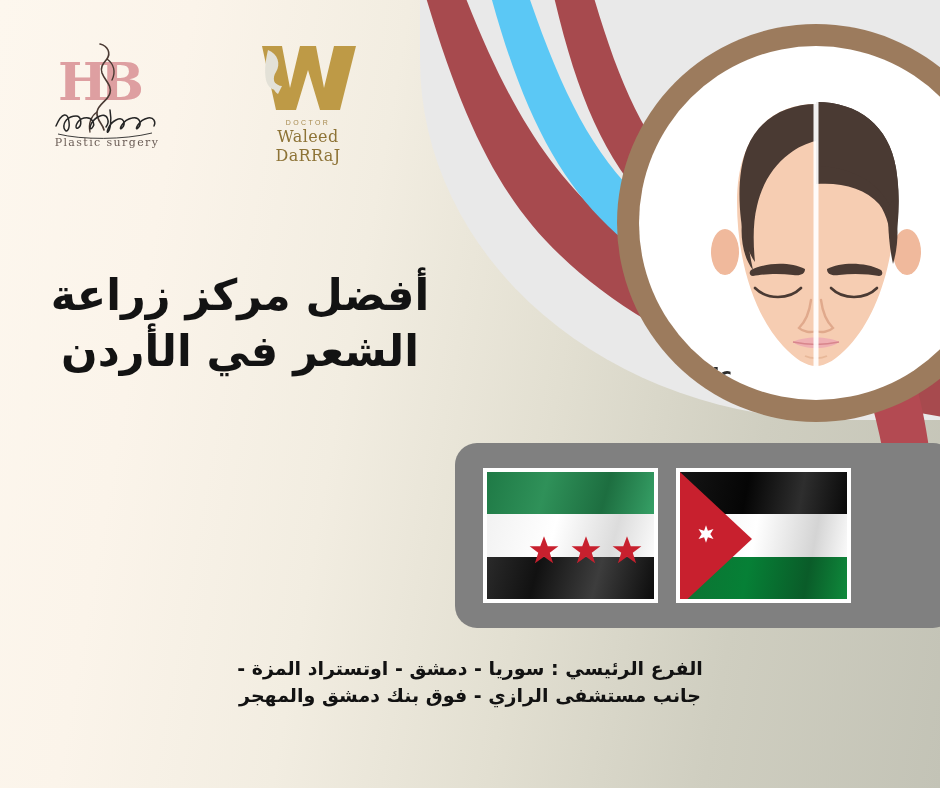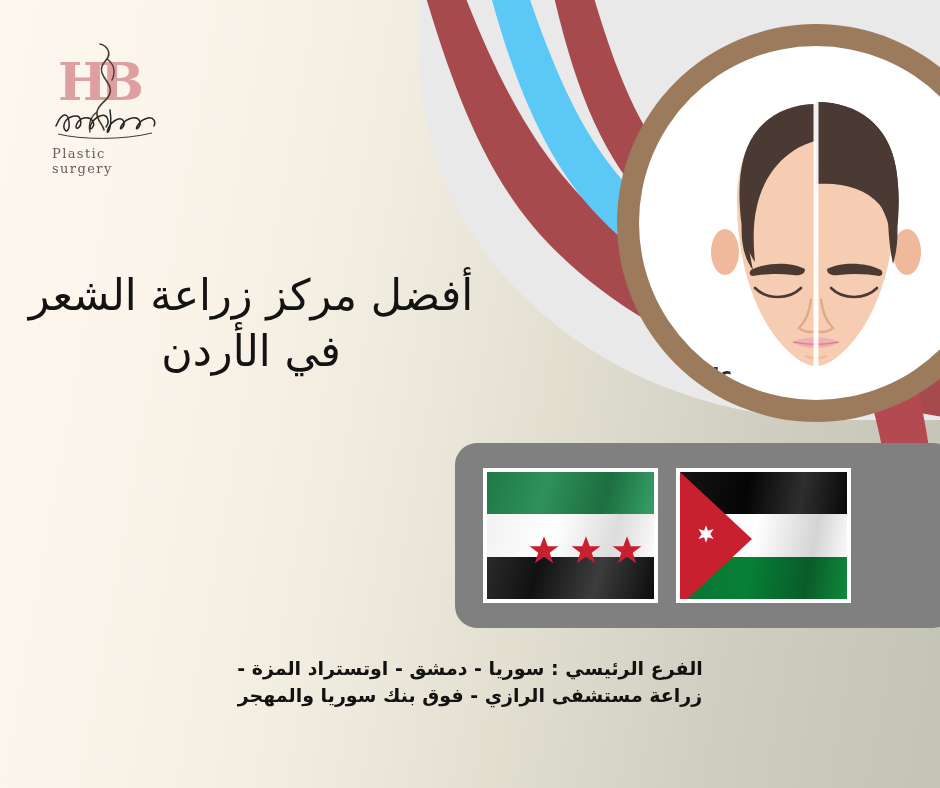--- a/index.html
+++ b/index.html
@@ -155,28 +155,28 @@
     font-family: "DejaVu Serif", "Liberation Serif", serif;
     font-size: 16px;
     color: #8d7336;
     letter-spacing: 0.4px;
     margin-top: 1px;
   }
 
   
   .headline {
     position: absolute;
-    left: 16px;
+    left: 5px;
     top: 268px;
     width: 470px;
     z-index: 7;
     text-align: center;
     direction: rtl;
     font-family: "DejaVu Sans", "Liberation Sans", sans-serif;
-    font-weight: normal;
+    font-weight: bold;
     font-size: 43px;
     line-height: 1.30;
     color: #131313;
     letter-spacing: -0.5px;
   }
 
   
   .address {
     position: absolute;
     left: 0;
@@ -225,25 +225,38 @@
         <path d="M45,72 C39,76 36,84 38,92" fill="none" stroke="#4A3A33" stroke-width="1.3" stroke-linecap="round"></path>
       </svg>
       <svg width="110" height="42" viewBox="0 0 110 42" style="position:absolute;left:0;top:62px;">
         <path d="M4,24 C10,10 16,10 17,20 C18,28 14,32 12,26 C11,20 16,14 24,14
                  C30,14 30,24 26,26 C22,28 24,18 32,16 C40,14 44,22 40,26
                  C36,30 38,18 48,14 C56,11 58,20 54,25" fill="none" stroke="#262626" stroke-width="1.5" stroke-linecap="round"></path>
         <path d="M58,8 C60,20 58,28 56,30 C54,32 56,22 64,18 C72,14 74,22 70,26
                  C66,30 70,18 80,16 C88,14 90,22 86,26 C82,30 86,18 96,16 C102,15 104,20 102,24" fill="none" stroke="#262626" stroke-width="1.5" stroke-linecap="round"></path>
         <path d="M6,32 C30,38 72,38 100,31" fill="none" stroke="#262626" stroke-width="0.9"></path>
       </svg>
-      <div style="position:absolute;left:0;top:106px;width:110px;
-                  font-family:'DejaVu Serif','Liberation Serif',serif;font-size:13px;
+      <div style="position:absolute;left:0;top:96px;width:110px;text-align:center;
+                  font-family:'DejaVu Serif','Liberation Serif',serif;font-size:11px;
                   letter-spacing:1.4px;color:#6a5c55;">Plastic surgery</div>
     </div>
 
+    <div class="logo-wd">
+      <svg width="120" height="74" viewBox="0 0 120 74">
+
+        <path d="M14,6 L34,6 L42,48 L52,6 L68,6 L76,48 L86,6 L108,6
+                 L92,70 L72,70 L60,30 L48,70 L28,70 Z" fill="#BE9A46"></path>
+
+        <path d="M20,10 C30,14 33,24 28,32 C24,38 26,44 31,48 C26,52 20,48 18,40
+                 C16,30 18,18 20,10 Z" fill="#E3E1D7"></path>
+        <path d="M24,40 C28,44 31,46 34,46 L30,54 C26,52 24,46 24,40 Z" fill="#E3E1D7"></path>
+      </svg>
+      <div class="wd-caption-small">DOCTOR</div>
+      <div class="wd-caption">Waleed DaRRaJ</div>
+    </div>
 
   </div>
 
   <div class="headline">أفضل مركز زراعة الشعر في الأردن</div>
 
   <div class="medallion">
     <div class="medallion-inner">
 
       <svg class="head-art" width="214" height="268" viewBox="0 0 214 268">
         <defs>
@@ -341,16 +354,16 @@
             <polygon fill="#FFFFFF" points="12,1.5 14.3,8.2 21,5.9 17.2,12 21,18.1 14.3,15.8 12,22.5 9.7,15.8 3,18.1 6.8,12 3,5.9 9.7,8.2"></polygon>
           </svg>
         </span>
       </div>
     </div>
 
   </div>
 
   <div class="address">
     <div>الفرع الرئيسي : سوريا - دمشق - اوتستراد المزة -</div>
-    <div>زراعة مستشفى الرازي - فوق بنك سوريا والمهجر</div>
+    <div>جانب مستشفى الرازي - فوق بنك دمشق والمهجر</div>
   </div>
 
 </div>
 
 </body></html>

